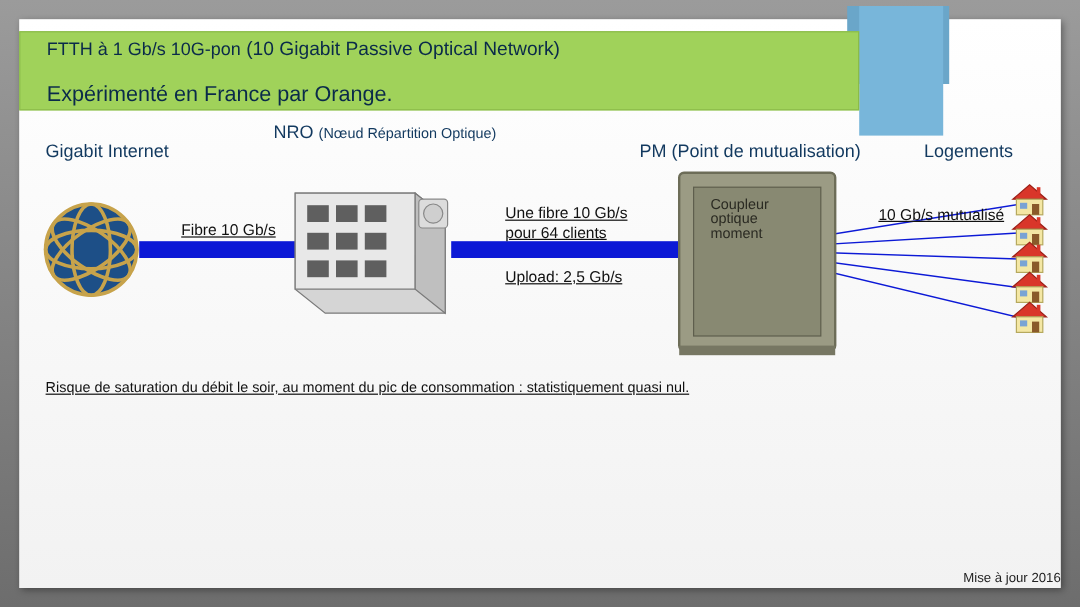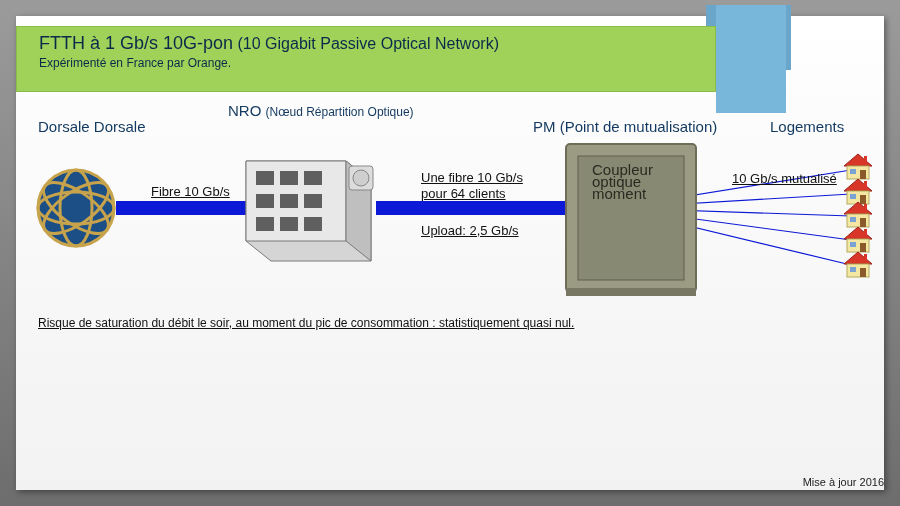--- a/index.html
+++ b/index.html
@@ -10,23 +10,23 @@
     background:linear-gradient(180deg,#ffffff 0%,#f2f2f2 100%);
     box-shadow:2px 2px 6px rgba(0,0,0,.4);}
   
   .tab-back{position:absolute;left:690px;top:-11px;width:85px;height:65px;
     background:#6aa6c9;}
   .tab-front{position:absolute;left:700px;top:-11px;width:70px;height:108px;
     background:#78b6da;}
   .title-bar{position:absolute;left:0;top:10px;width:700px;height:66px;
     background:#a0d25a;border:1px solid #8bbb49;box-sizing:border-box;
     padding:6px 0 0 22px;color:#0a2a4a;}
-  .title-main{font-size:18px;font-weight:400;}
+  .title-main{font-size:15px;font-weight:400;}
   .title-sub{font-size:16px;}
-  .title-note{font-size:12px;margin-top:2px;}
+  .title-note{font-size:18px;margin-top:17px;}
   .labels,.canvas-text{font-size:13px;color:#111;text-decoration:underline;}
   .heading{position:absolute;font-size:15px;color:#12395f;}
   .footer{position:absolute;right:0;bottom:2px;font-size:11px;color:#222;}
   svg{position:absolute;left:0;top:0;}
 </style>
 </head>
 <body>
 
 <div class="frame">
   <div class="slide">
@@ -35,21 +35,21 @@
     <div class="tab-front"></div>
 
     <div class="title-bar">
       <div>
         <span class="title-main">FTTH à 1 Gb/s 10G-pon</span>
         <span class="title-sub">(10 Gigabit Passive Optical Network)</span>
       </div>
       <div class="title-note">Expérimenté en France par Orange.</div>
     </div>
 
-    <div class="heading" style="left:22px;top:102px;">Dorsale Dorsale</div>
+    <div class="heading" style="left:22px;top:102px;">Gigabit Internet</div>
     <div class="heading" style="left:212px;top:86px;text-align:right;">
       <span style="font-size:15px;">NRO</span>
       <span style="font-size:12px;">(Nœud Répartition Optique)</span>
     </div>
     <div class="heading" style="left:517px;top:102px;">PM (Point de mutualisation)</div>
     <div class="heading" style="left:754px;top:102px;">Logements</div>
 
     <svg width="868" height="474">
 
       <rect x="100" y="185" width="140" height="14" fill="#0c19d6"></rect>
@@ -131,21 +131,21 @@
     </svg>
 
     <div class="labels" style="position:absolute;left:135px;top:168px;">Fibre 10 Gb/s</div>
 
     <div class="labels" style="position:absolute;left:405px;top:154px;">Une fibre 10 Gb/s</div>
     <div class="labels" style="position:absolute;left:405px;top:170px;">pour 64 clients</div>
     <div class="labels" style="position:absolute;left:405px;top:207px;text-align:center;">Upload: 2,5 Gb/s</div>
 
     <div class="labels" style="position:absolute;left:716px;top:155px;">10 Gb/s mutualisé</div>
 
-    <div style="position:absolute;left:576px;top:148px;font-size:15px;color:#2a2a22;line-height:12px;">
+    <div style="position:absolute;left:576px;top:148px;font-size:12px;color:#2a2a22;line-height:12px;">
       <div>Coupleur</div>
       <div>optique</div>
       <div>moment</div>
     </div>
 
     <div class="labels" style="position:absolute;left:22px;top:300px;font-size:12px;">Risque de saturation du débit le soir, au moment du pic de consommation : statistiquement quasi nul.</div>
 
     <div class="footer">Mise à jour 2016</div>
   </div>
 </div>

